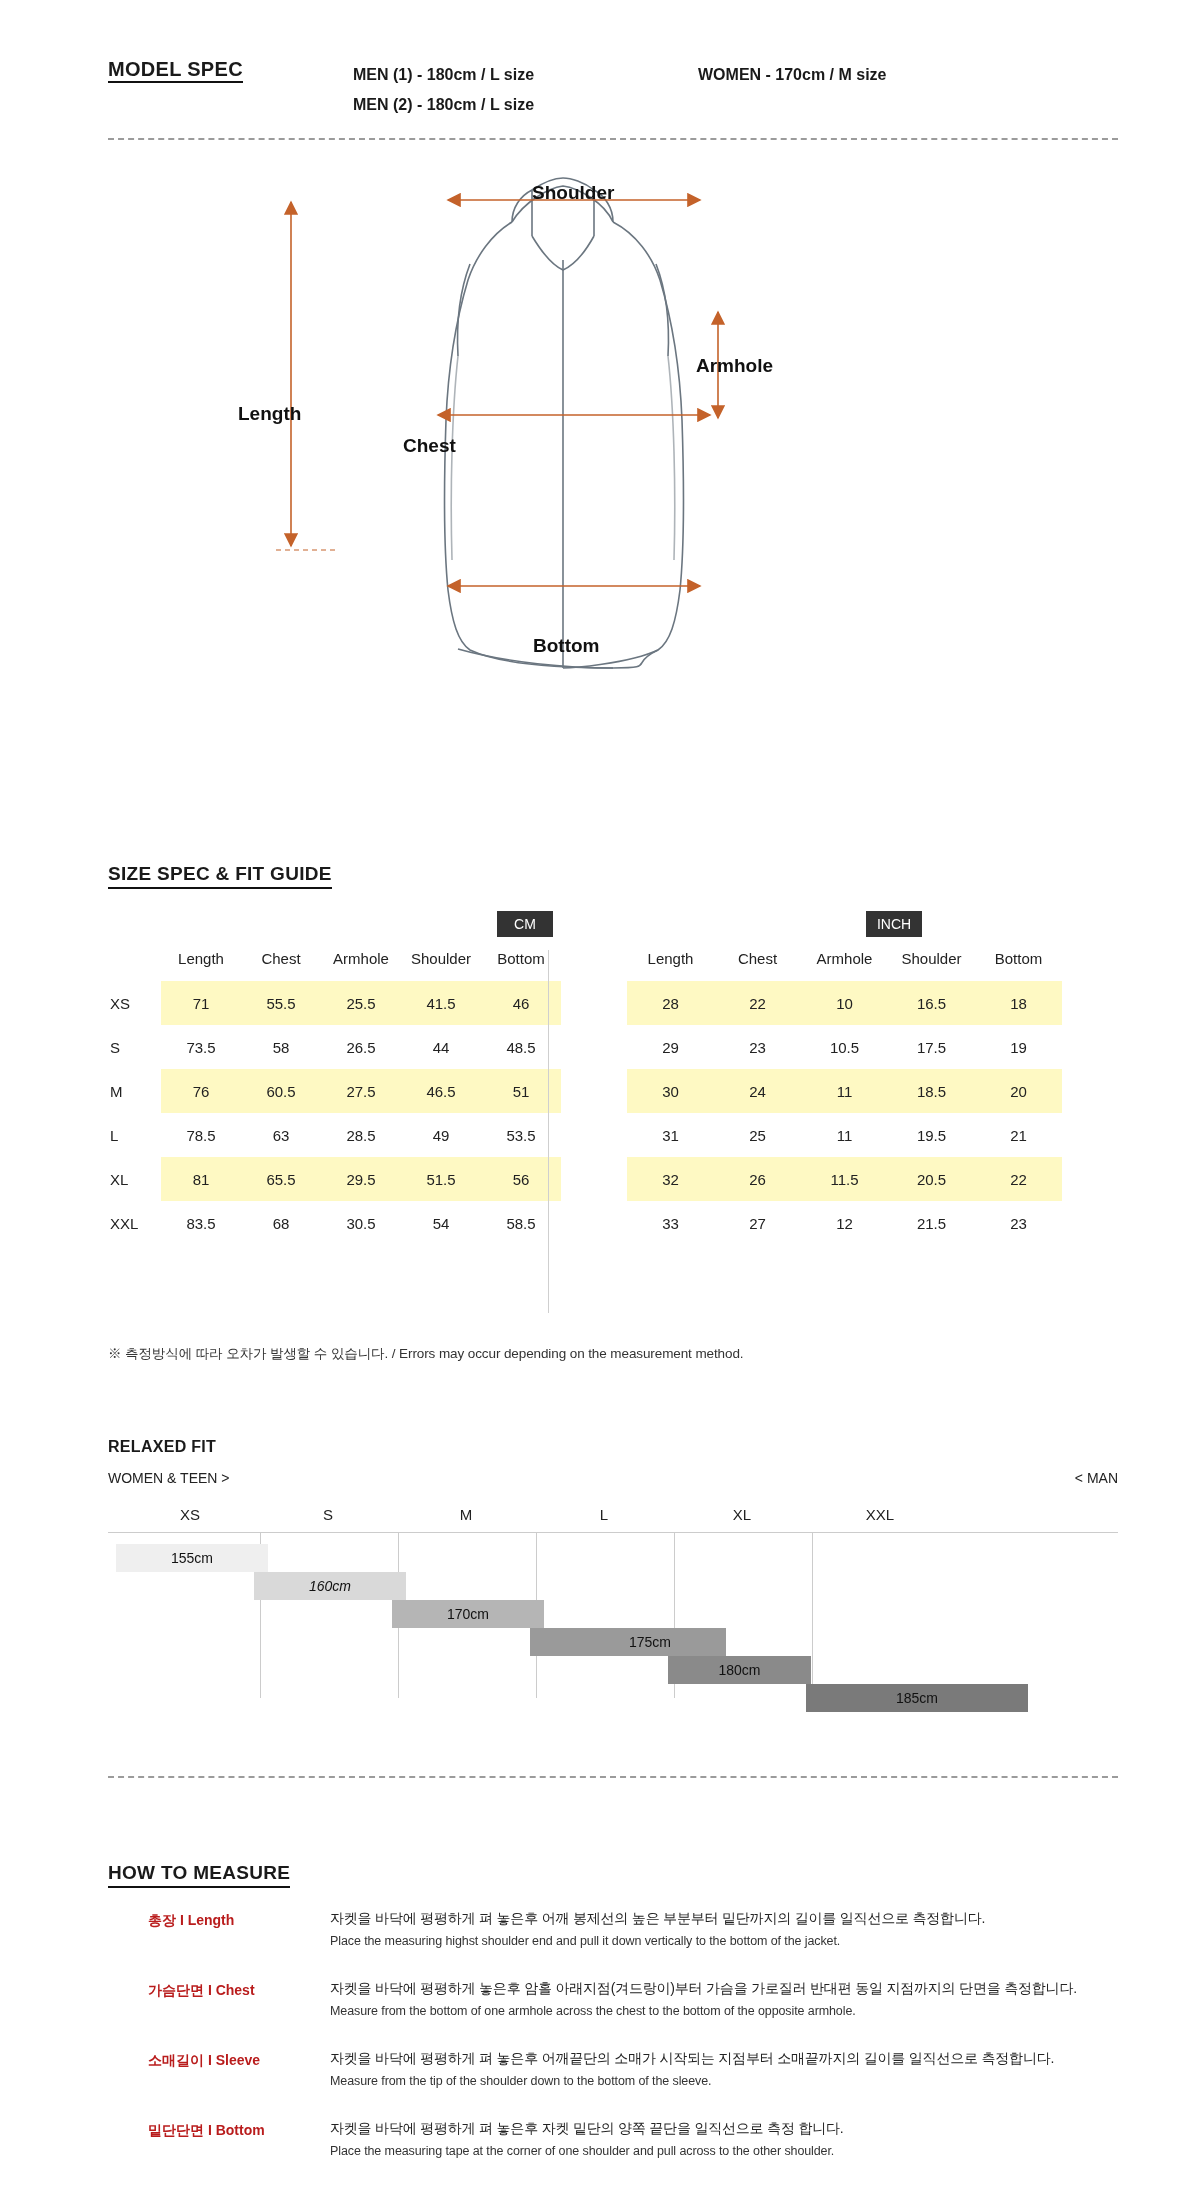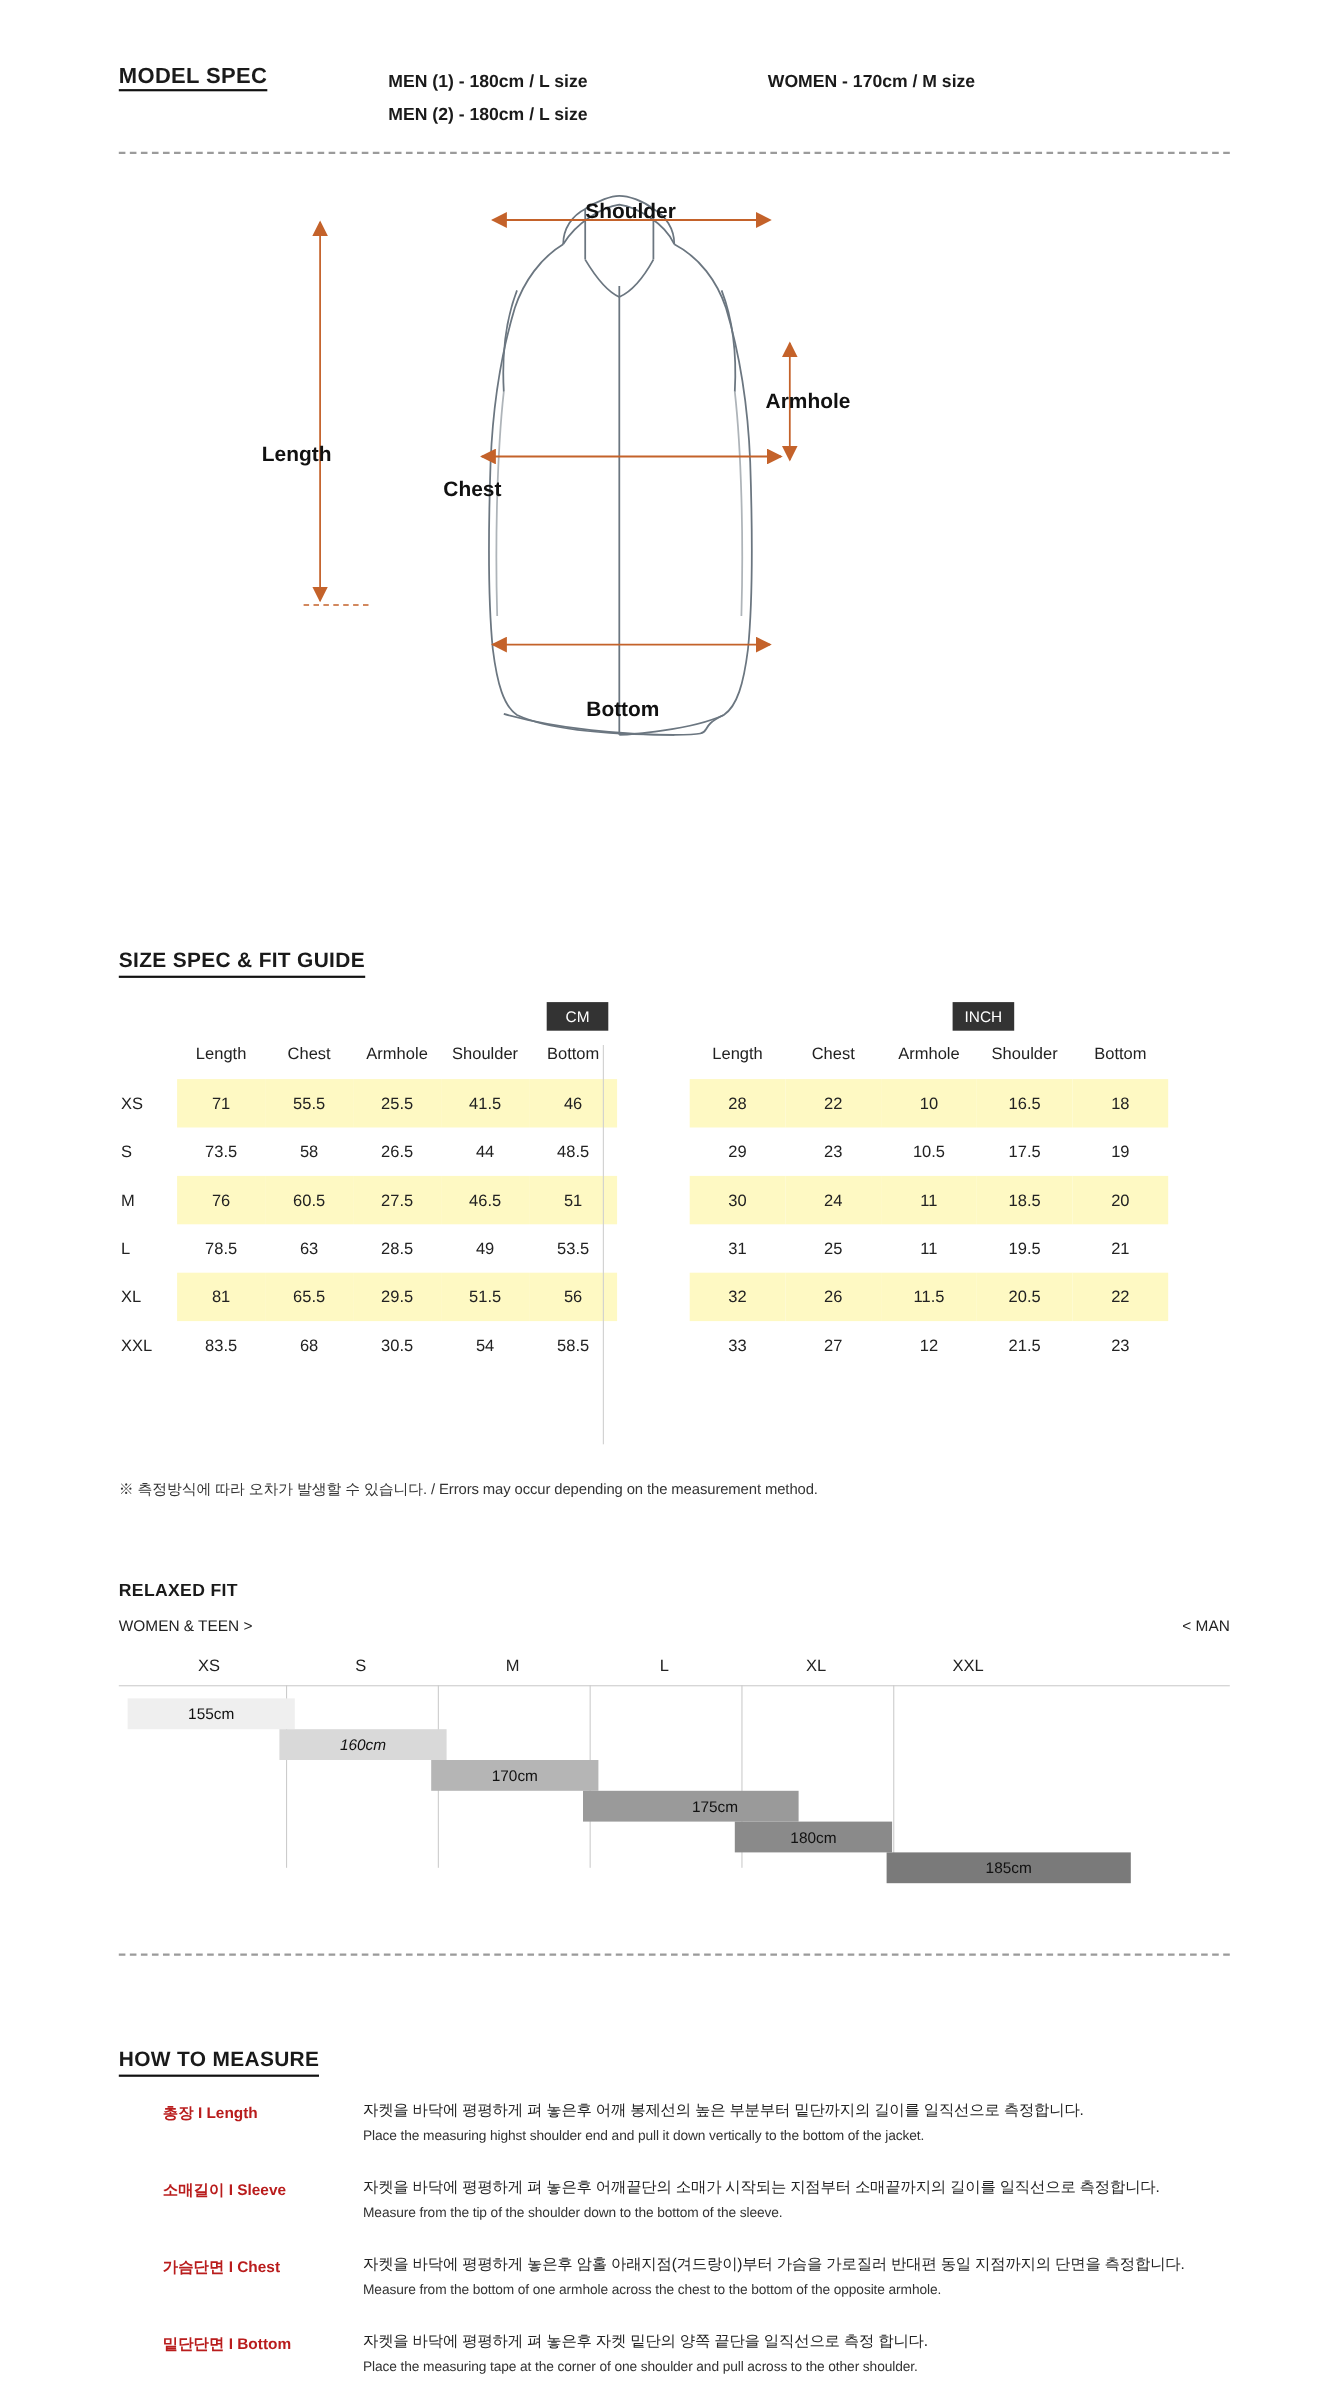--- a/index.html
+++ b/index.html
@@ -535,28 +535,28 @@
     <div class="dash-divider dash-bottom"></div>
 
     <div class="htm-title">HOW TO MEASURE</div>
     <div class="htm-list">
       <div class="htm-row">
         <div class="htm-term">총장 I Length</div>
         <div class="htm-ko">자켓을 바닥에 평평하게 펴 놓은후 어깨 봉제선의 높은 부분부터 밑단까지의 길이를 일직선으로 측정합니다.</div>
         <div class="htm-en">Place the measuring highst shoulder end and pull it down vertically to the bottom of the jacket.</div>
       </div>
       <div class="htm-row">
+        <div class="htm-term">가슴단면 I Chest</div>
+        <div class="htm-ko">자켓을 바닥에 평평하게 놓은후 암홀 아래지점(겨드랑이)부터 가슴을 가로질러 반대편 동일 지점까지의 단면을 측정합니다.</div>
+        <div class="htm-en">Measure from the bottom of one armhole across the chest to the bottom of the opposite armhole.</div>
+      </div>
+      <div class="htm-row">
         <div class="htm-term">소매길이 I Sleeve</div>
         <div class="htm-ko">자켓을 바닥에 평평하게 펴 놓은후 어깨끝단의 소매가 시작되는 지점부터 소매끝까지의 길이를 일직선으로 측정합니다.</div>
         <div class="htm-en">Measure from the tip of the shoulder down to the bottom of the sleeve.</div>
-      </div>
-      <div class="htm-row">
-        <div class="htm-term">가슴단면 I Chest</div>
-        <div class="htm-ko">자켓을 바닥에 평평하게 놓은후 암홀 아래지점(겨드랑이)부터 가슴을 가로질러 반대편 동일 지점까지의 단면을 측정합니다.</div>
-        <div class="htm-en">Measure from the bottom of one armhole across the chest to the bottom of the opposite armhole.</div>
       </div>
       <div class="htm-row">
         <div class="htm-term">밑단단면 I Bottom</div>
         <div class="htm-ko">자켓을 바닥에 평평하게 펴 놓은후 자켓 밑단의 양쪽 끝단을 일직선으로 측정 합니다.</div>
         <div class="htm-en">Place the measuring tape at the corner of one shoulder and pull across to the other shoulder.</div>
       </div>
     </div>
 
   </div>
 </div>

